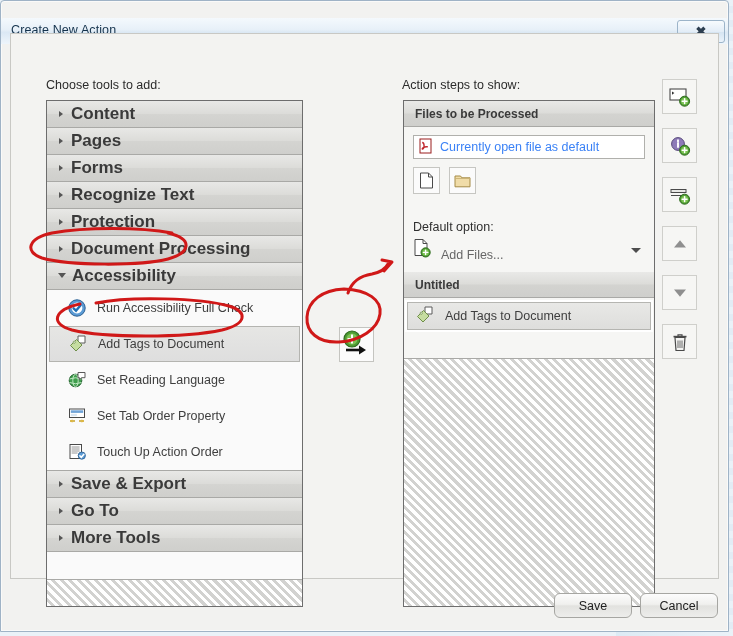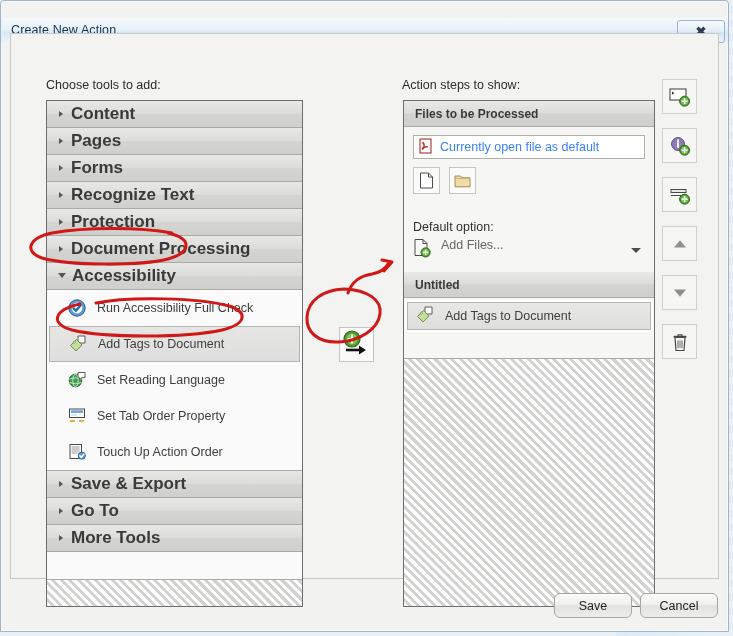--- a/index.html
+++ b/index.html
@@ -161,21 +161,21 @@
   .icon-btn-row { display: flex; gap: 9px; margin-top: 8px; }
   .icon-btn {
     width: 25px; height: 25px;
     background: #fbfbfb; border: 1px solid #c6c6c2;
     display: flex; align-items: center; justify-content: center;
     cursor: pointer;
   }
   .def-label { font-size: 12.5px; color: #2f2f2f; margin-top: 26px; }
   .combo {
     margin-top: 4px; height: 24px;
-    display: flex; align-items: flex-start;
+    display: flex; align-items: flex-end;
     position: relative;
     cursor: pointer;
   }
   .combo .txt { font-size: 12.5px; color: #666; margin-left: 9px; }
   .combo .caret {
     position: absolute; right: 4px; top: 10px;
     width: 0; height: 0;
     border-left: 5px solid transparent;
     border-right: 5px solid transparent;
     border-top: 5px solid #4d4d4d;

